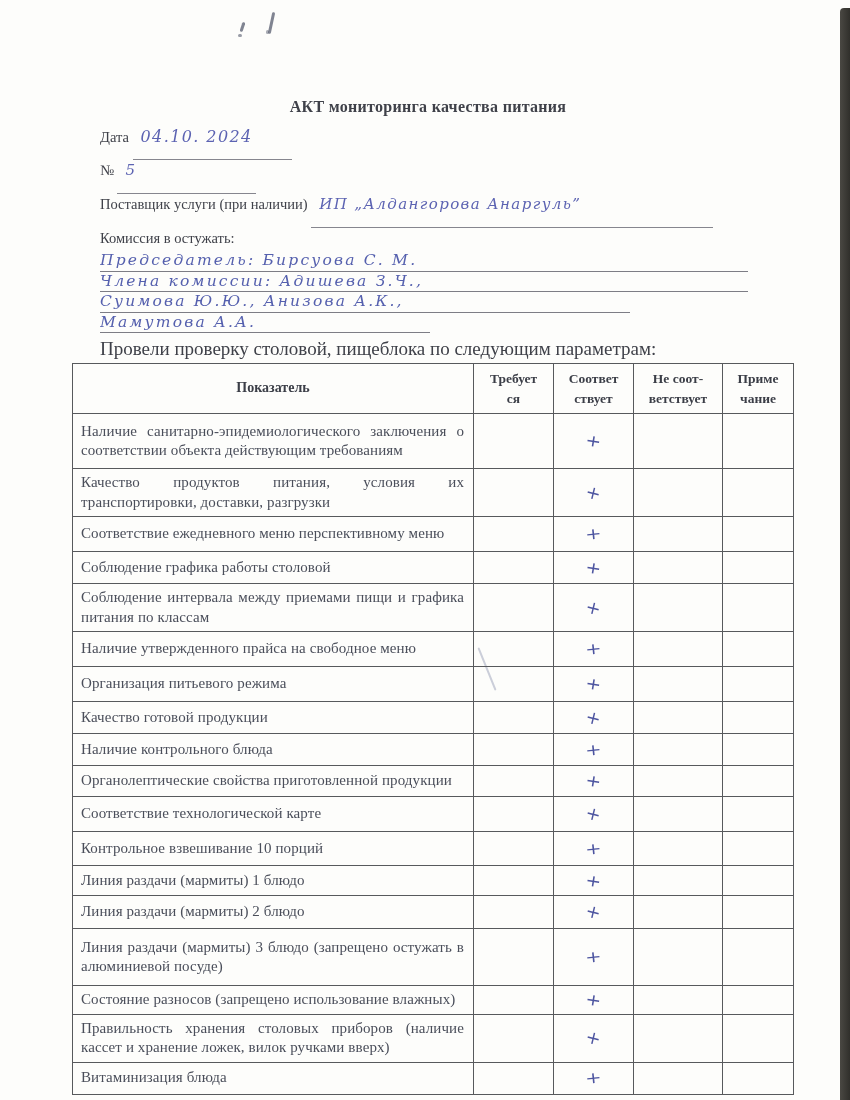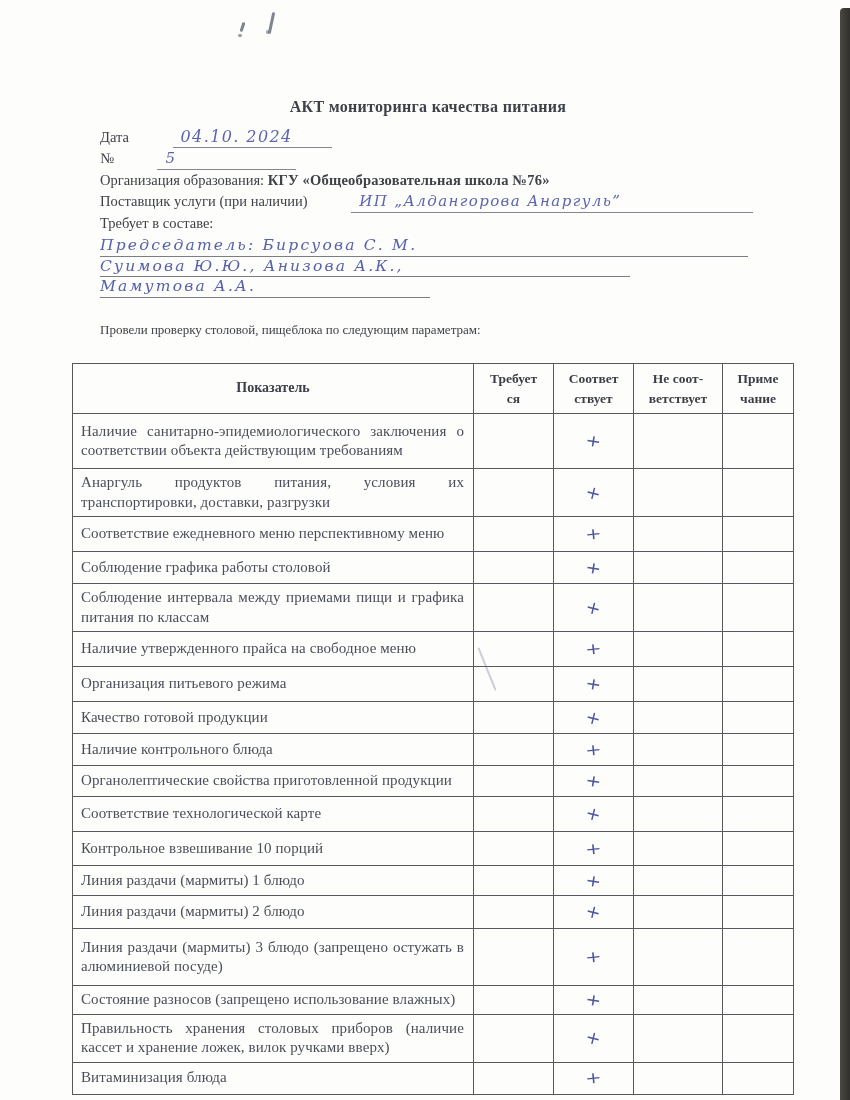--- a/index.html
+++ b/index.html
@@ -39,33 +39,33 @@
 
   .meta{position:absolute;left:100px;top:126px;width:648px;font-size:14.5px;line-height:21px;}
   .meta .line{white-space:nowrap;}
   .label{color:#3f4149;}
   .bold-val{font-weight:bold;letter-spacing:.2px;}
 
   .hw{
     font-family:"DejaVu Serif", serif;font-style:italic;
     color:#5c63b2;letter-spacing:1.4px;
   }
-  .u{display:inline-block;border-bottom:1.4px solid #86868e;padding:0 6px 0 8px;margin-left:40px;}
+  .u{display:inline-block;border-bottom:1.4px solid #86868e;padding:0 6px 12px 8px;}
   .u-date{min-width:145px;font-size:16px;}
   .u-no{min-width:125px;font-size:15px;}
   .u-supplier{min-width:388px;font-size:15px;}
 
   .hwlines{margin-top:2px;}
   .hwline{
     border-bottom:1.5px solid #7d7d85;height:19.5px;line-height:19px;
     font-family:"DejaVu Serif", serif;font-style:italic;
     color:#5560ae;font-size:15.5px;letter-spacing:2.2px;white-space:nowrap;
     overflow:hidden;
   }
-  .intro{margin-top:21px;font-size:13px;}
+  .intro{margin-top:5px;font-size:19px;}
 
   table.check{
     position:absolute;left:72px;top:363px;width:721px;
     border-collapse:collapse;table-layout:fixed;
   }
   .check col.c0{width:401px;}.check col.c1{width:80px;}
   .check col.c2{width:80px;}.check col.c3{width:89px;}.check col.c4{width:71px;}
   .check th,.check td{border:1.8px solid #57595c;}
   .check thead tr{height:50px;}
   .check th{
@@ -103,32 +103,29 @@
   <div class="meta">
     <div class="line">
       <span class="label">Дата</span>
       <span class="hw u u-date">04.10. 2024</span>
     </div>
     <div class="line">
       <span class="label">№</span>
       <span class="hw u u-no">5</span>
     </div>
     <div class="line">
-      <span class="label">Организация образования:</span>
-      <span class="bold-val">КГУ «Общеобразовательная школа №76»</span>
-    </div>
-    <div class="line">
       <span class="label">Поставщик услуги (при наличии)</span>
       <span class="hw u u-supplier">ИП „Алдангорова Анаргуль”</span>
     </div>
     <div class="line">
-      <span class="label">Требует в составе:</span>
+      <span class="label">Комиссия в остужать:</span>
     </div>
     <div class="hwlines">
         <div class="hwline" style="width: 648px;">Председатель:   Бирсуова С. М.</div>
+        <div class="hwline" style="width: 648px;">Члена комиссии:   Адишева З.Ч.,</div>
         <div class="hwline" style="width: 530px;">Суимова Ю.Ю.,  Анизова А.К.,</div>
         <div class="hwline" style="width: 330px;">Мамутова А.А.</div>
       </div>
     <div class="intro">Провели проверку столовой, пищеблока по следующим параметрам:</div>
   </div>
 
   <table class="check">
     <colgroup>
       <col class="c0">
         <col class="c1">
@@ -151,21 +148,21 @@
     </thead>
     <tbody>
         <tr style="height: 55px;">
           <td class="indicator">Наличие санитарно-эпидемиологического заключения о соответствии объекта действующим требованиям</td>
           <td class="mark"></td>
           <td class="mark"><span class="plus">+</span></td>
           <td class="mark"></td>
           <td class="mark"></td>
         </tr>
         <tr style="height: 47px;">
-          <td class="indicator">Анаргуль продуктов питания, условия их транспортировки, доставки, разгрузки</td>
+          <td class="indicator">Качество продуктов питания, условия их транспортировки, доставки, разгрузки</td>
           <td class="mark"></td>
           <td class="mark"><span class="plus">+</span></td>
           <td class="mark"></td>
           <td class="mark"></td>
         </tr>
         <tr style="height: 35px;">
           <td class="indicator">Соответствие ежедневного меню перспективному меню</td>
           <td class="mark"></td>
           <td class="mark"><span class="plus">+</span></td>
           <td class="mark"></td>

